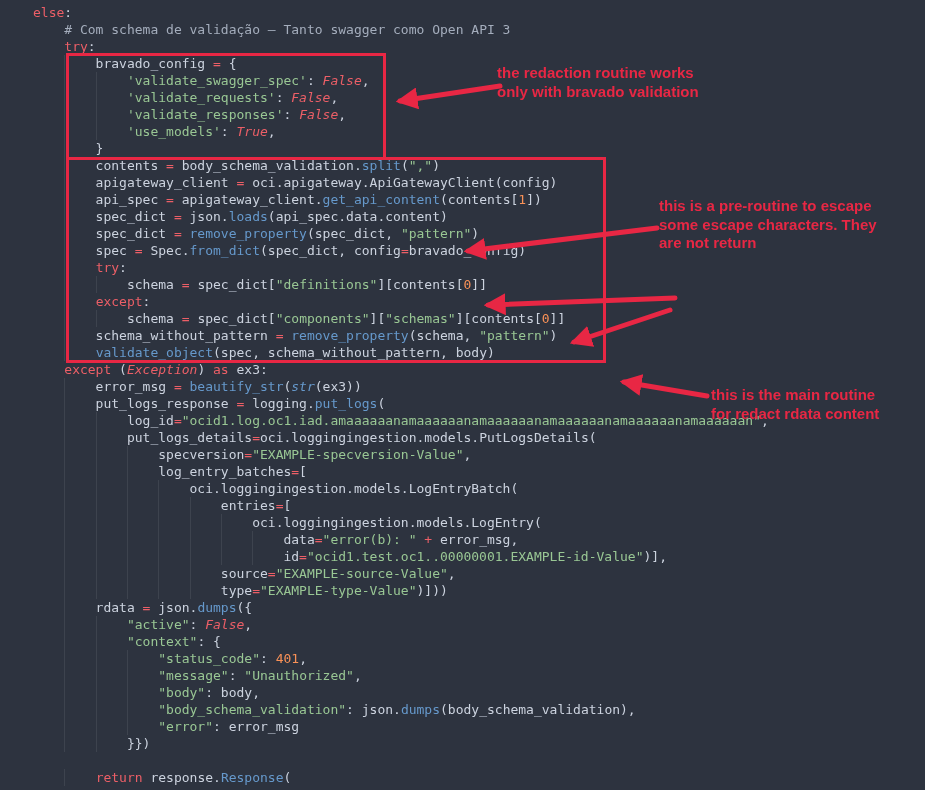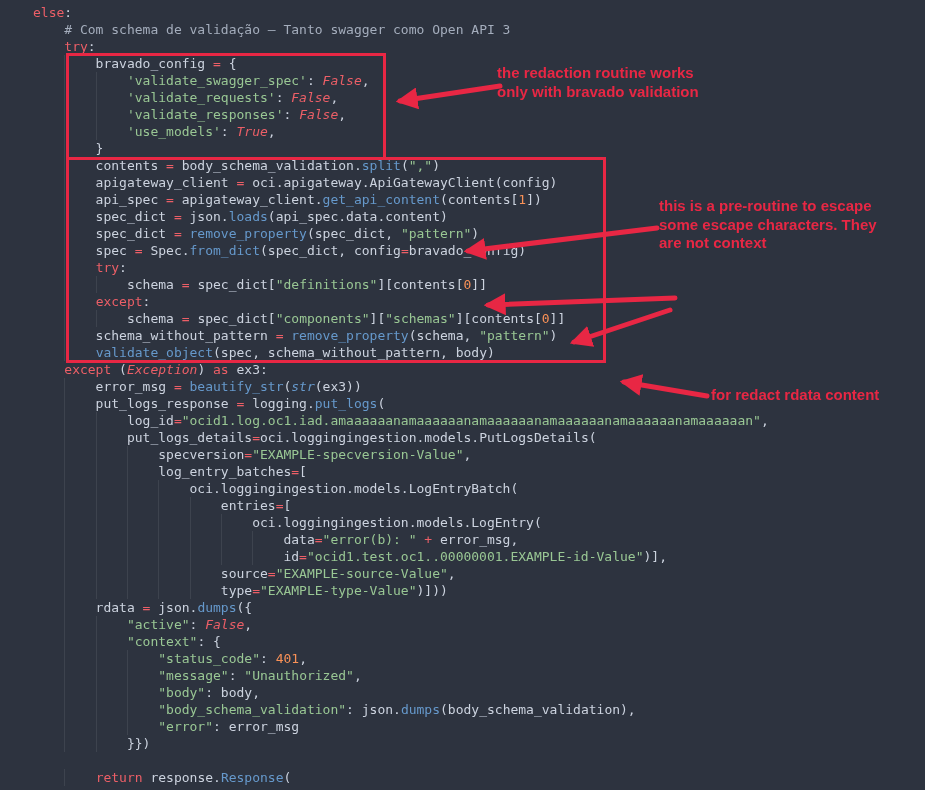--- a/index.html
+++ b/index.html
@@ -60,21 +60,22 @@
   </svg>
 
   <div class="note note-bravado">
     <div>the redaction routine works</div>
     <div>only with bravado validation</div>
   </div>
 
   <div class="note note-preroutine">
     <div>this is a pre-routine to escape</div>
     <div>some escape characters. They</div>
-    <div>are not context</div>
+    <div>are not return</div>
   </div>
 
 
   <div class="note note-main">
+    <div>this is the main routine</div>
     <div>for redact rdata content</div>
   </div>
 
 </div>
 
 </body></html>

